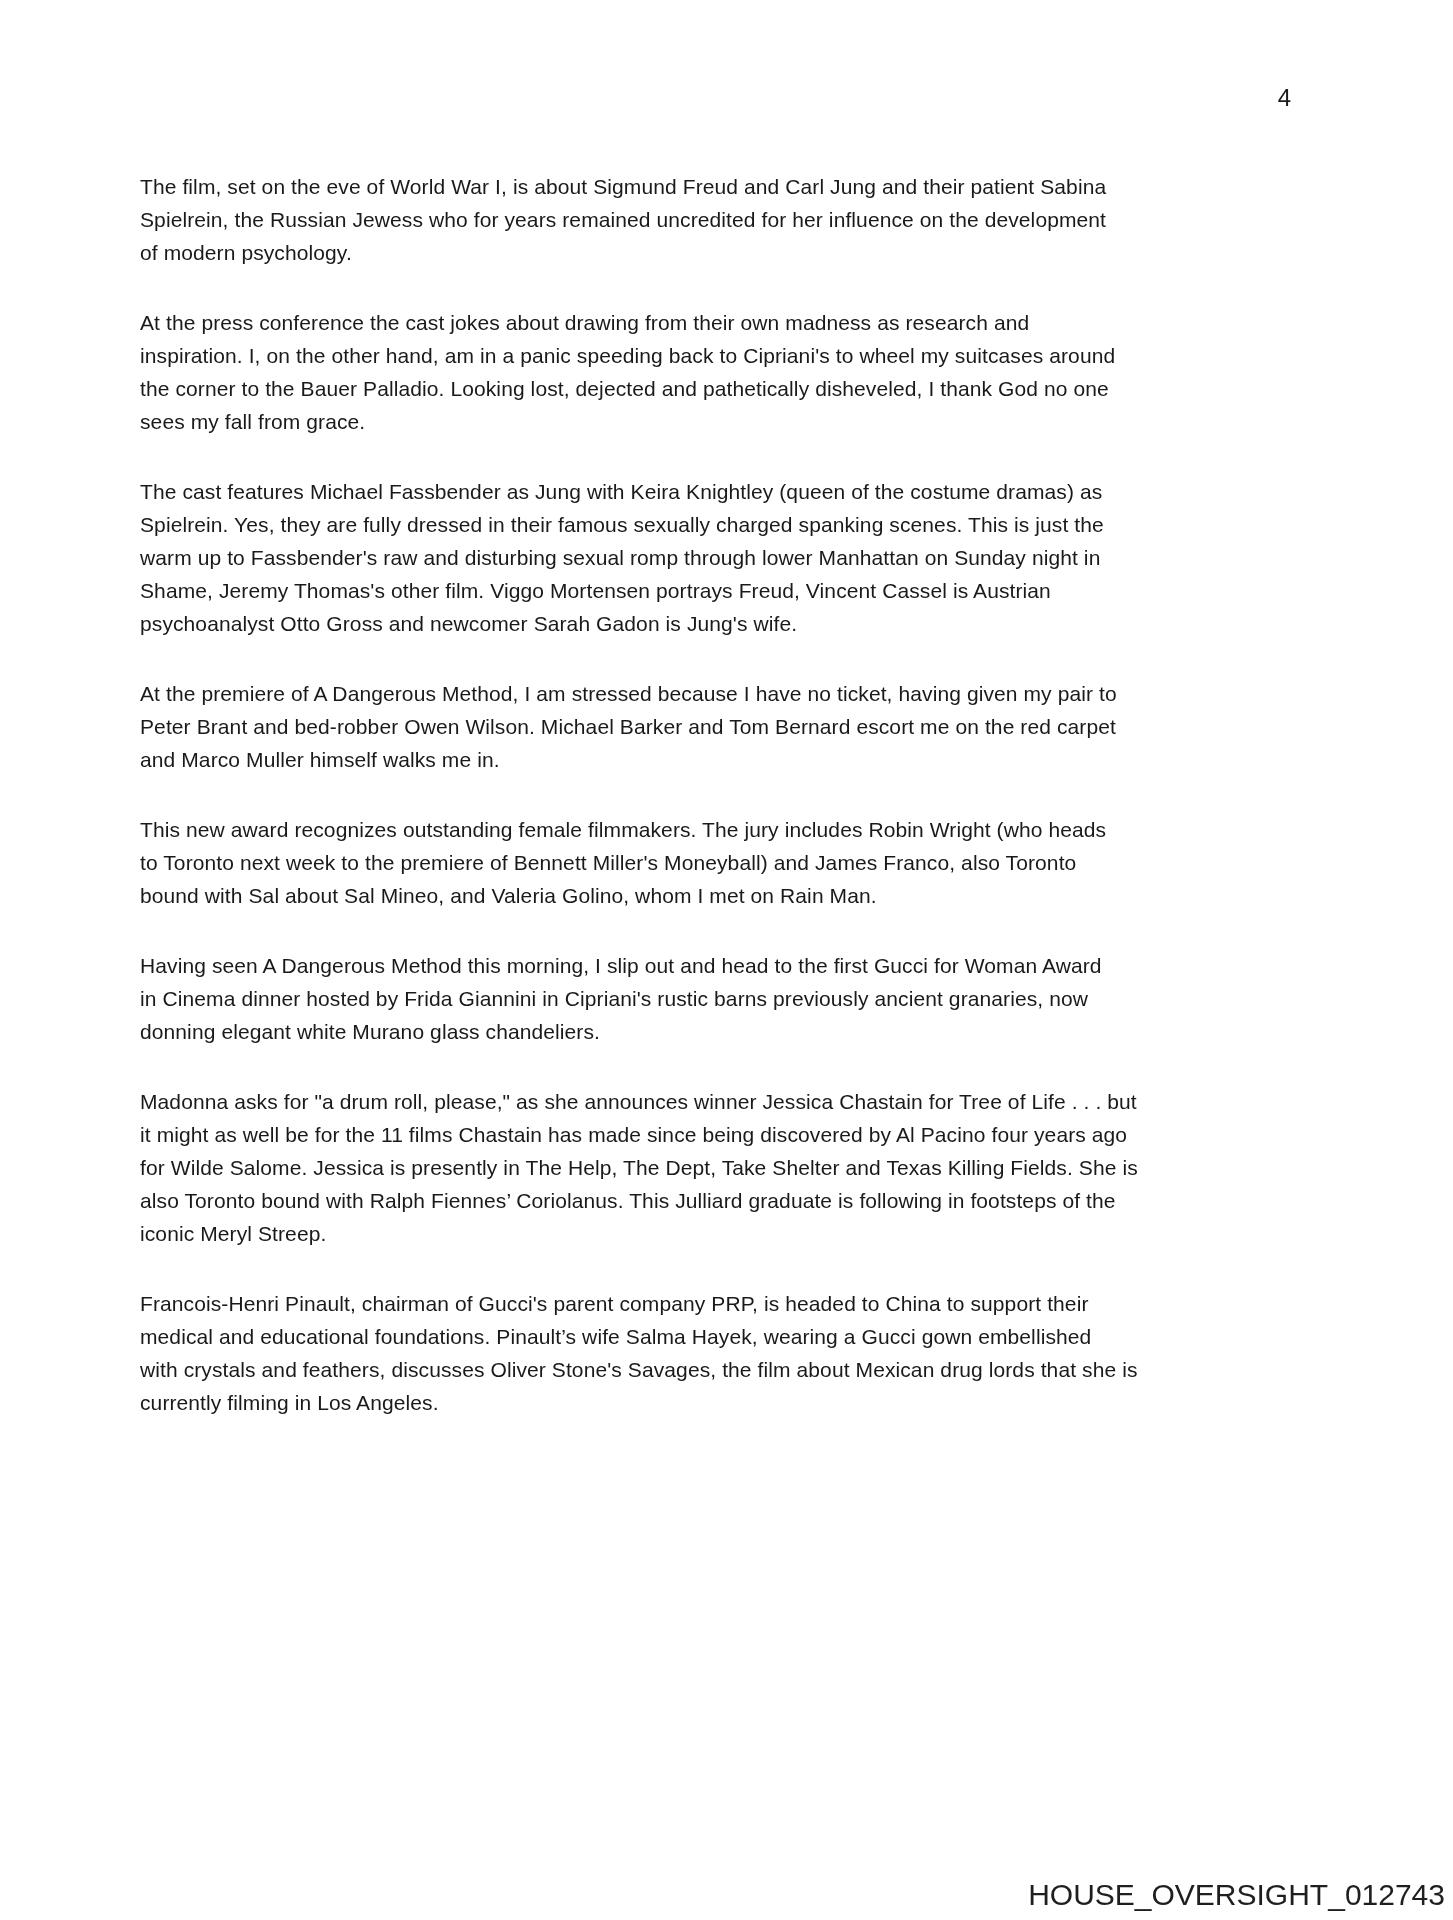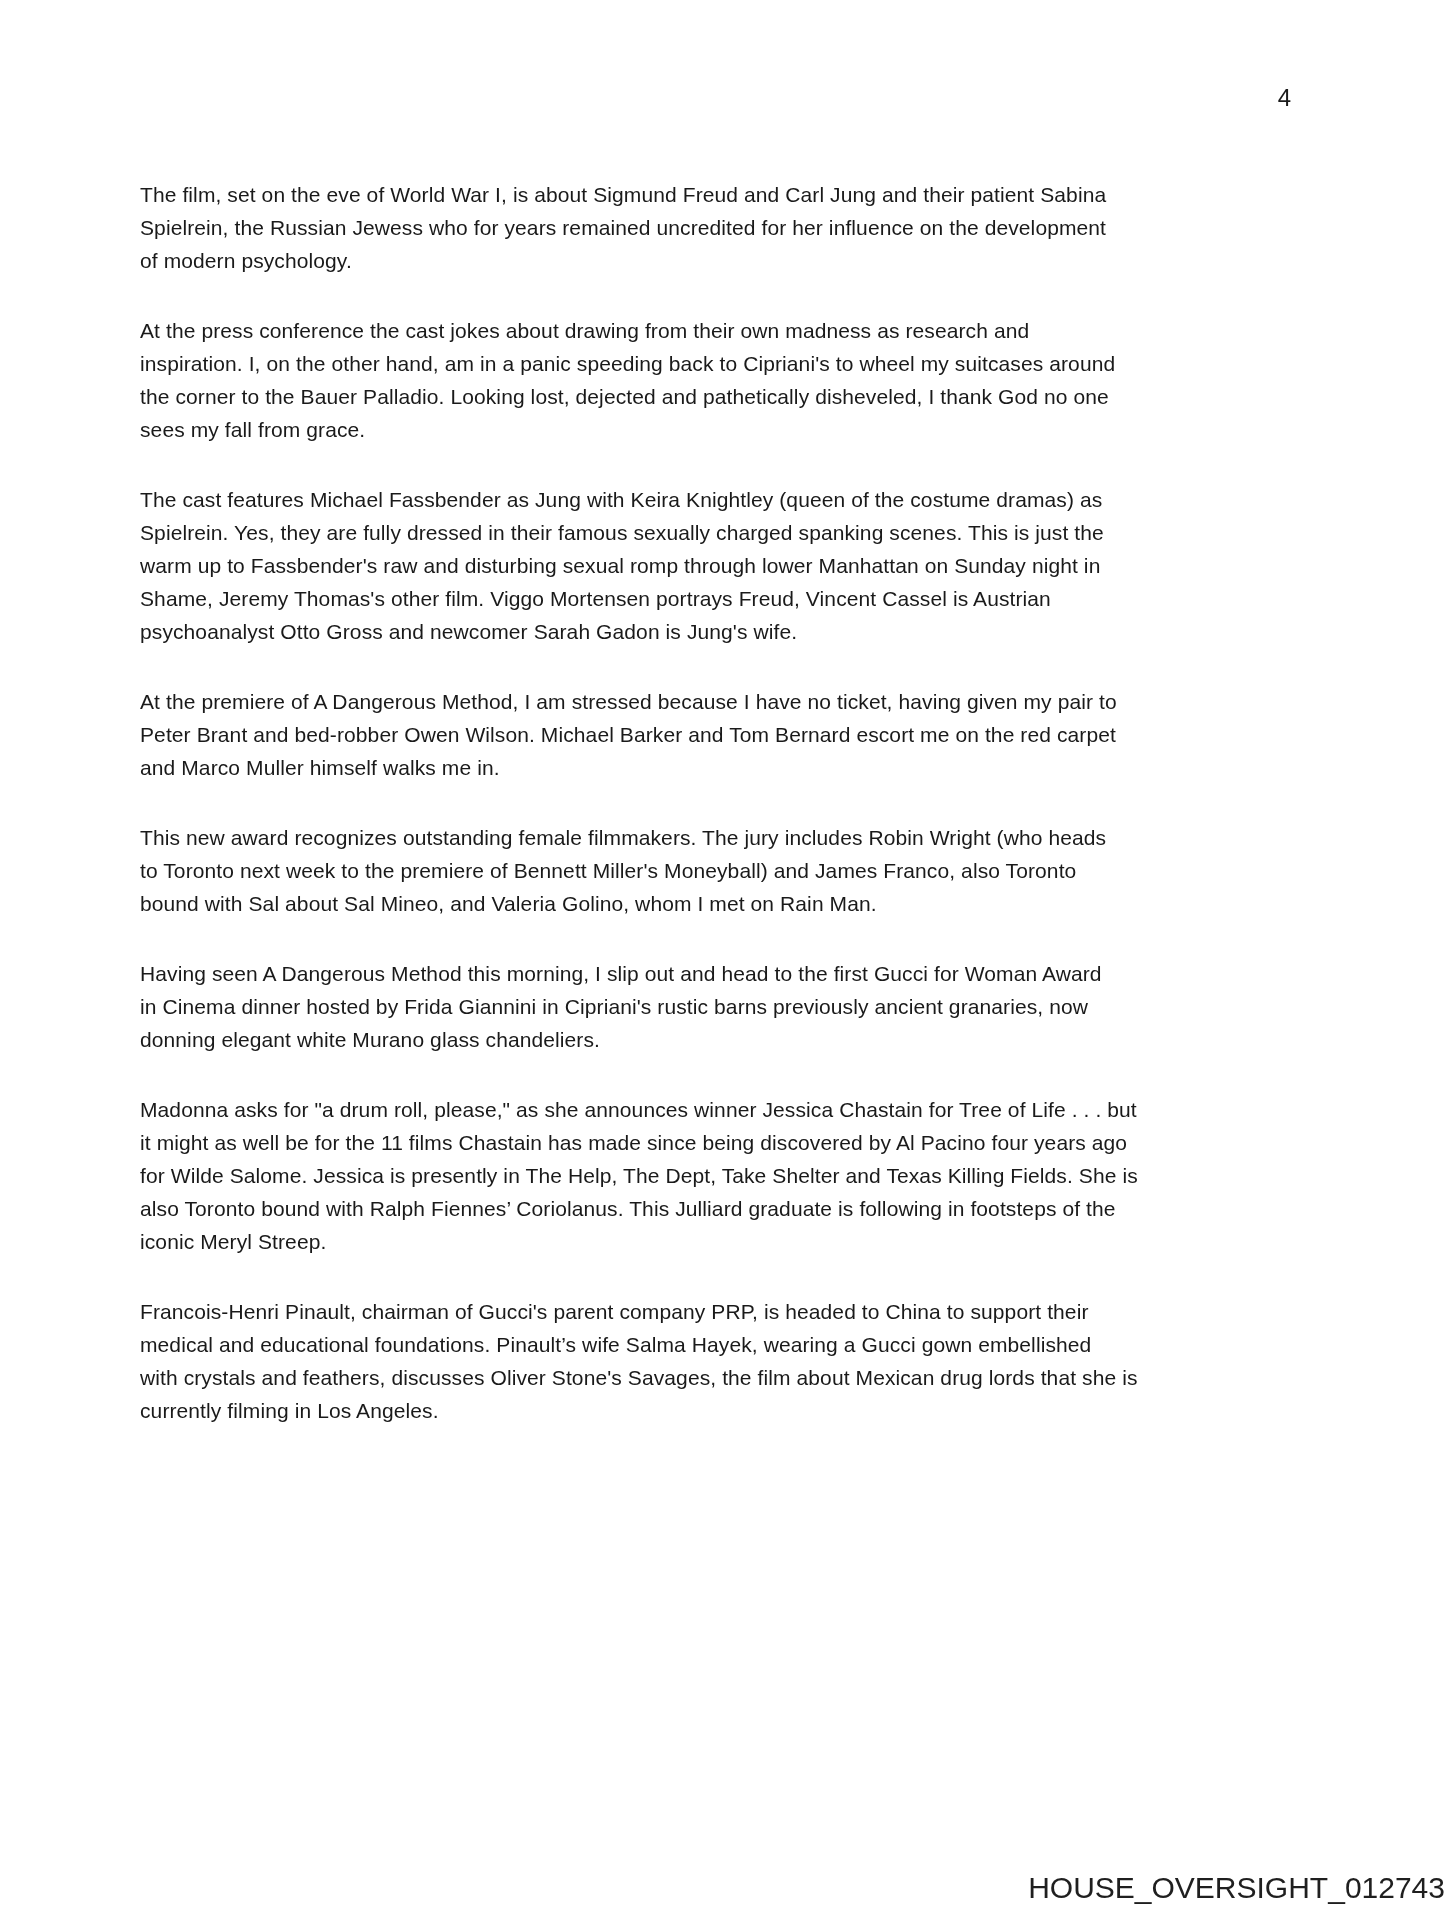--- a/index.html
+++ b/index.html
@@ -25,33 +25,32 @@
     right: 162px;
     font-size: 24px;
     color: #1a1a1a;
   }
   .content {
     position: absolute;
     top: 170px;
     left: 140px;
     width: 1180px;
     color: #1a1a1a;
-    margin-top: 8px;
   }
   .para {
     font-size: 21px;
     line-height: 33px;
     margin: 0 0 37px 0;
     white-space: pre-line;
     letter-spacing: 0.1px;
   }
   .bates {
     position: absolute;
     right: 8px;
-    bottom: 15px;
+    bottom: 8px;
     font-size: 30px;
     color: #1f1f1f;
     font-family: "Liberation Sans", sans-serif;
   }
 </style>
 </head>
 <body>
 
 <div class="page">
 

